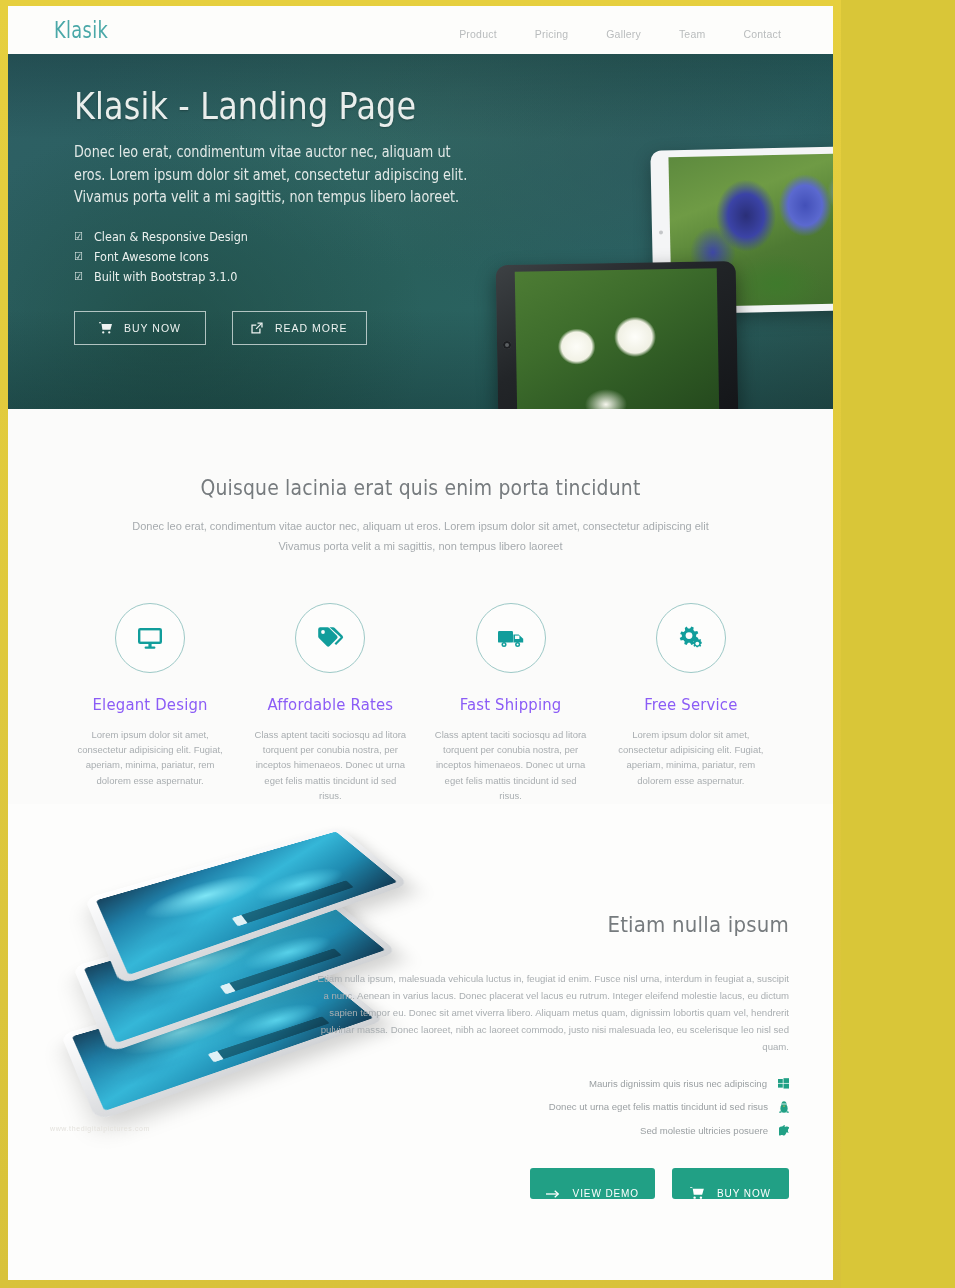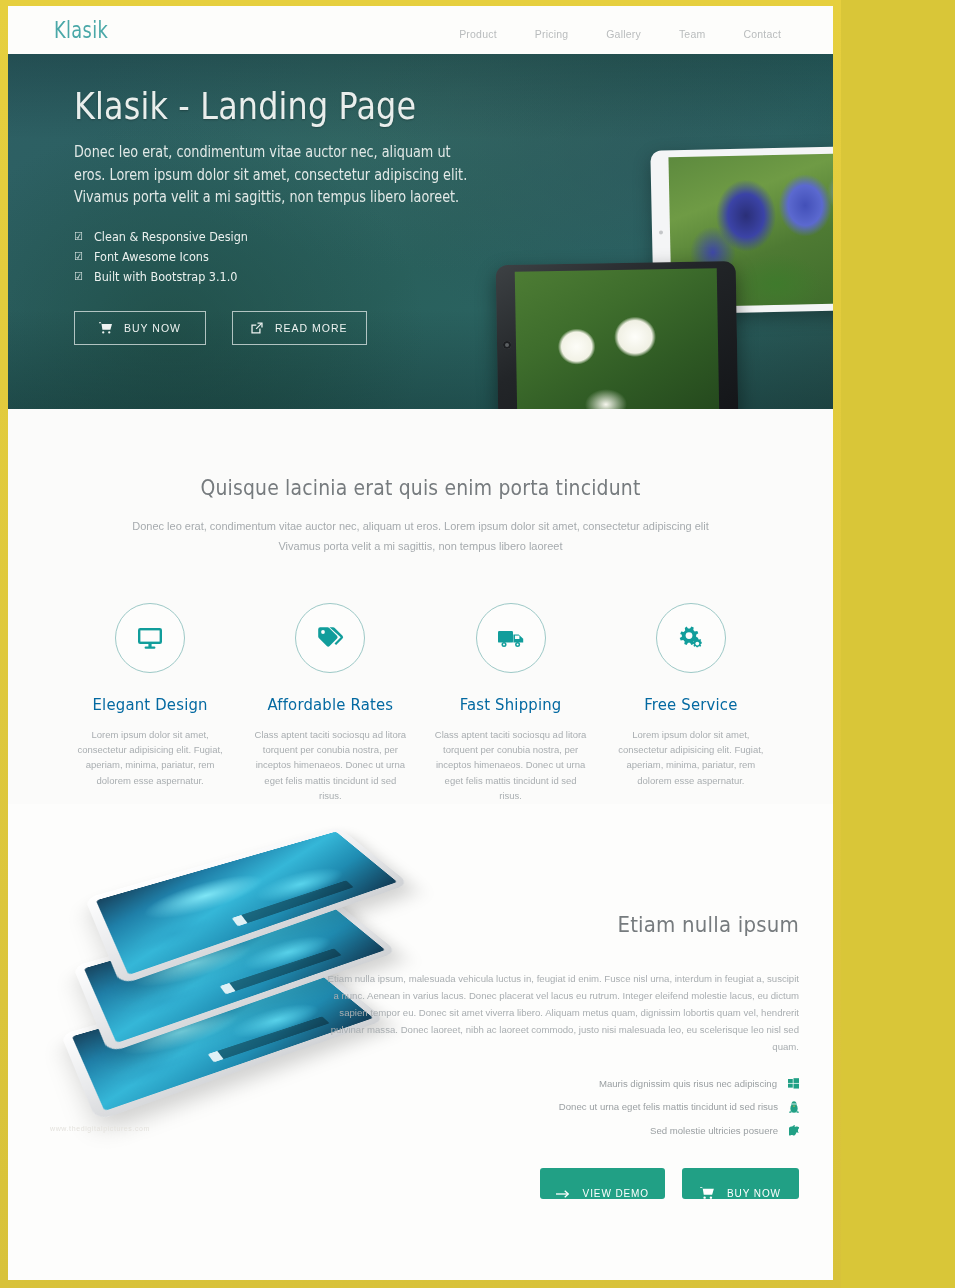--- a/index.html
+++ b/index.html
@@ -216,34 +216,34 @@
     border-radius: 50%;
     margin: 0 auto 22px;
     display: flex; align-items: center; justify-content: center;
     background: #fdfdfc;
   }
   .fcircle svg { display:block; }
   h3.ftitle {
     font-family: "DejaVu Sans Condensed", "Liberation Sans Narrow", "Liberation Sans", sans-serif;
     font-size: 16.5px;
     font-weight: 400;
-    color: #0369a1;
+    color: #8b5cf6;
     margin-bottom: 13px;
     letter-spacing: .2px;
   }
   p.ftext {
     font-size: 9.5px;
     color: #a9aeb1;
     line-height: 1.62;
   }
 
   
   .etiam { position: relative; padding: 118px 0 0; height: 370px; }
   .etiam-right {
-    position: absolute; right: 34px; top: 108px; width: 474px; text-align: right;
+    position: absolute; right: 44px; top: 108px; width: 474px; text-align: right;
   }
   h2.etiam-title {
     font-family: "DejaVu Sans Condensed", "Liberation Sans Narrow", "Liberation Sans", sans-serif;
     font-size: 22px;
     font-weight: 400;
     color: #767b7e;
     margin-bottom: 33px;
     letter-spacing: .2px;
   }
   p.etiam-p {

